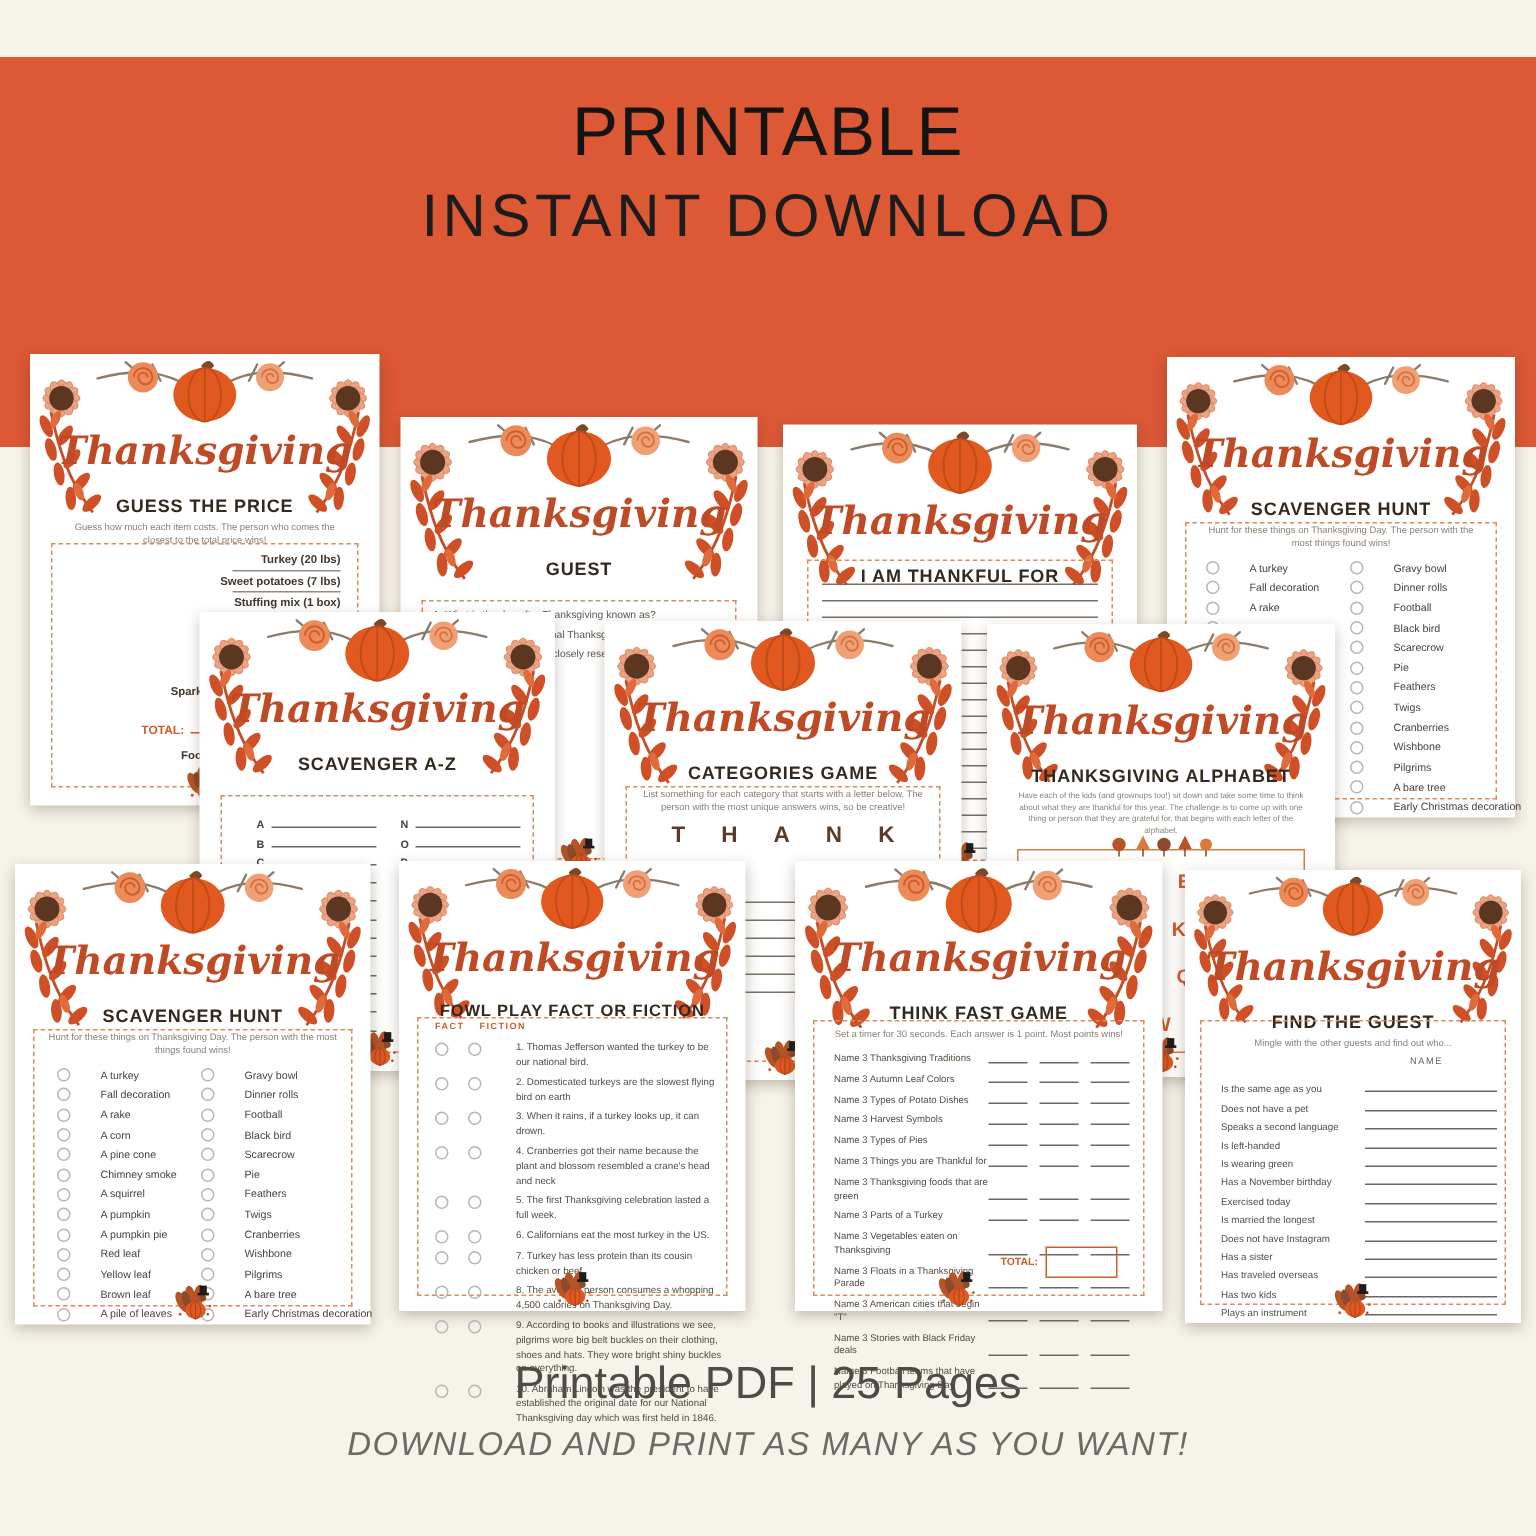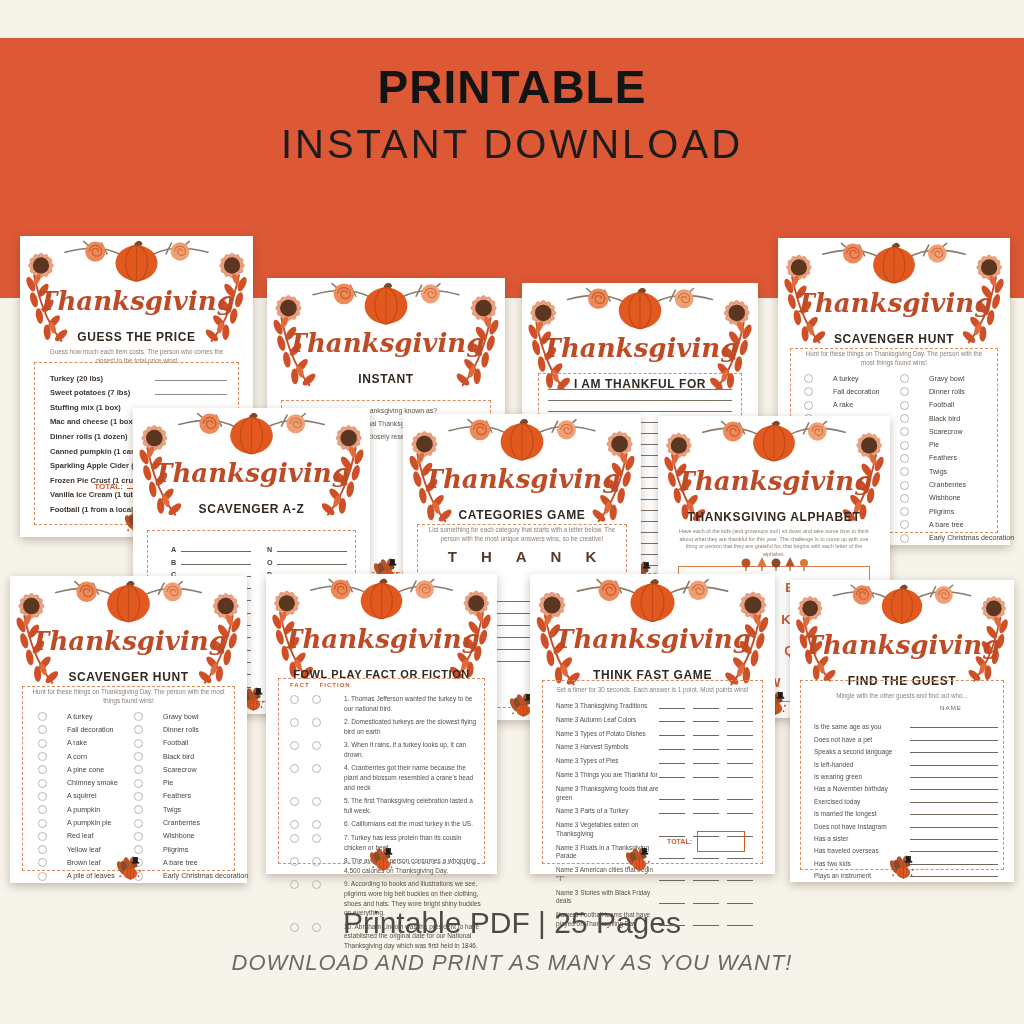--- a/index.html
+++ b/index.html
@@ -1,21 +1,21 @@
 <!DOCTYPE html>
 <html><head>
 <meta charset="utf-8">
 <style>
   html,body{margin:0;padding:0;background:#f6f3ea;}
   .stage{position:relative;width:1024px;height:1024px;background:#f6f3ea;overflow:hidden;
          font-family:"Liberation Sans",sans-serif;}
   
   .banner{position:absolute;left:0;top:38px;width:1024px;height:260px;background:#dd5835;
           text-align:center;color:#141414;z-index:0;}
-  .banner .l1{margin-top:22px;font-size:46px;font-weight:700;letter-spacing:1px;}
+  .banner .l1{margin-top:22px;font-size:46px;font-weight:400;letter-spacing:1px;}
   .banner .l2{margin-top:4px;font-size:62px;font-weight:800;letter-spacing:0px;}
   .banner .l3{margin-top:8px;font-size:40px;font-weight:300;letter-spacing:3px;color:#1c1c1c;}
   
   .footer1{position:absolute;left:0;top:906px;width:1024px;text-align:center;
            font-size:30px;color:#4f4a45;}
   .footer2{position:absolute;left:0;top:950px;width:1024px;text-align:center;
            font-size:22px;font-style:italic;color:#6e6963;letter-spacing:1px;}
   
   .card{position:absolute;background:#ffffff;box-shadow:0 3px 9px rgba(70,45,20,.30);}
   .deco{position:absolute;left:0;top:0;width:100%;pointer-events:none;}
@@ -26,21 +26,21 @@
           font-size:12px;font-weight:700;letter-spacing:.6px;color:#33291f;}
   .csub{position:absolute;left:20px;right:20px;top:112px;text-align:center;
         font-size:6.3px;line-height:1.4;color:#8a8178;}
   .dotbox{position:absolute;border:1px dashed #dd8a5c;pointer-events:none;}
   .turkey{position:absolute;width:30px;height:26px;left:50%;margin-left:-15px;bottom:2px;}
   .rule{border-bottom:1px solid #9a8f84;}
   .chk{display:inline-block;width:7px;height:7px;border:1px solid #b9b5b0;border-radius:50%;flex:0 0 auto;}
   .blankline{display:inline-block;border-bottom:1px solid #8f8b86;}
   
   .gp-list{position:absolute;left:30px;right:26px;top:132px;}
-  .gp-row{display:flex;justify-content:space-between;align-items:flex-end;height:14.6px;}
+  .gp-row{display:flex;justify-content:space-between;align-items:flex-end;height:14.6px;flex-direction:column;}
   .gp-label{font-size:7.6px;font-weight:600;color:#3f362e;white-space:nowrap;}
   .gp-row .blankline{width:72px;margin-bottom:2px;}
   .gp-total{position:absolute;left:0;top:246px;width:100%;text-align:center;
             font-size:8px;font-weight:700;color:#cf5c2c;}
   .gp-total .blankline{width:52px;border-color:#cf5c2c;margin-left:4px;}
   
   .tv-q{position:absolute;left:22px;right:18px;top:128px;font-size:6.9px;line-height:1.55;color:#5d564e;}
   .tv-q div{margin-bottom:2.5px;}
   .tv-frag{position:absolute;left:20px;right:10px;top:176px;text-align:right;
            font-size:6.9px;line-height:10.9px;color:#5d564e;}
@@ -250,21 +250,21 @@
     <svg class="turkey" viewBox="0 0 44 36">
         <use href="#turkey"></use>
       </svg>
   </div>
 
   <div class="card" style="left:267px;top:278px;width:238px;height:307px;z-index:1">
     <svg class="deco" viewBox="0 0 300 150">
         <use href="#deco"></use>
       </svg>
     <div class="script">Thanksgiving</div>
-    <div class="ctitle">INSTANT</div>
+    <div class="ctitle">GUEST</div>
     <div class="dotbox" style="left:14px;right:14px;top:122px;bottom:12px"></div>
     <div class="tv-q">
 
     <div>1. What is the day after Thanksgiving known as?</div>
         <div>2. When did the first national Thanksgiving Day take place?</div>
         <div>3. Which German holiday closely resembles Thanksgiving?</div>
       </div>
     <div class="tv-frag">
 
     <div>Thanksgiving D</div>

